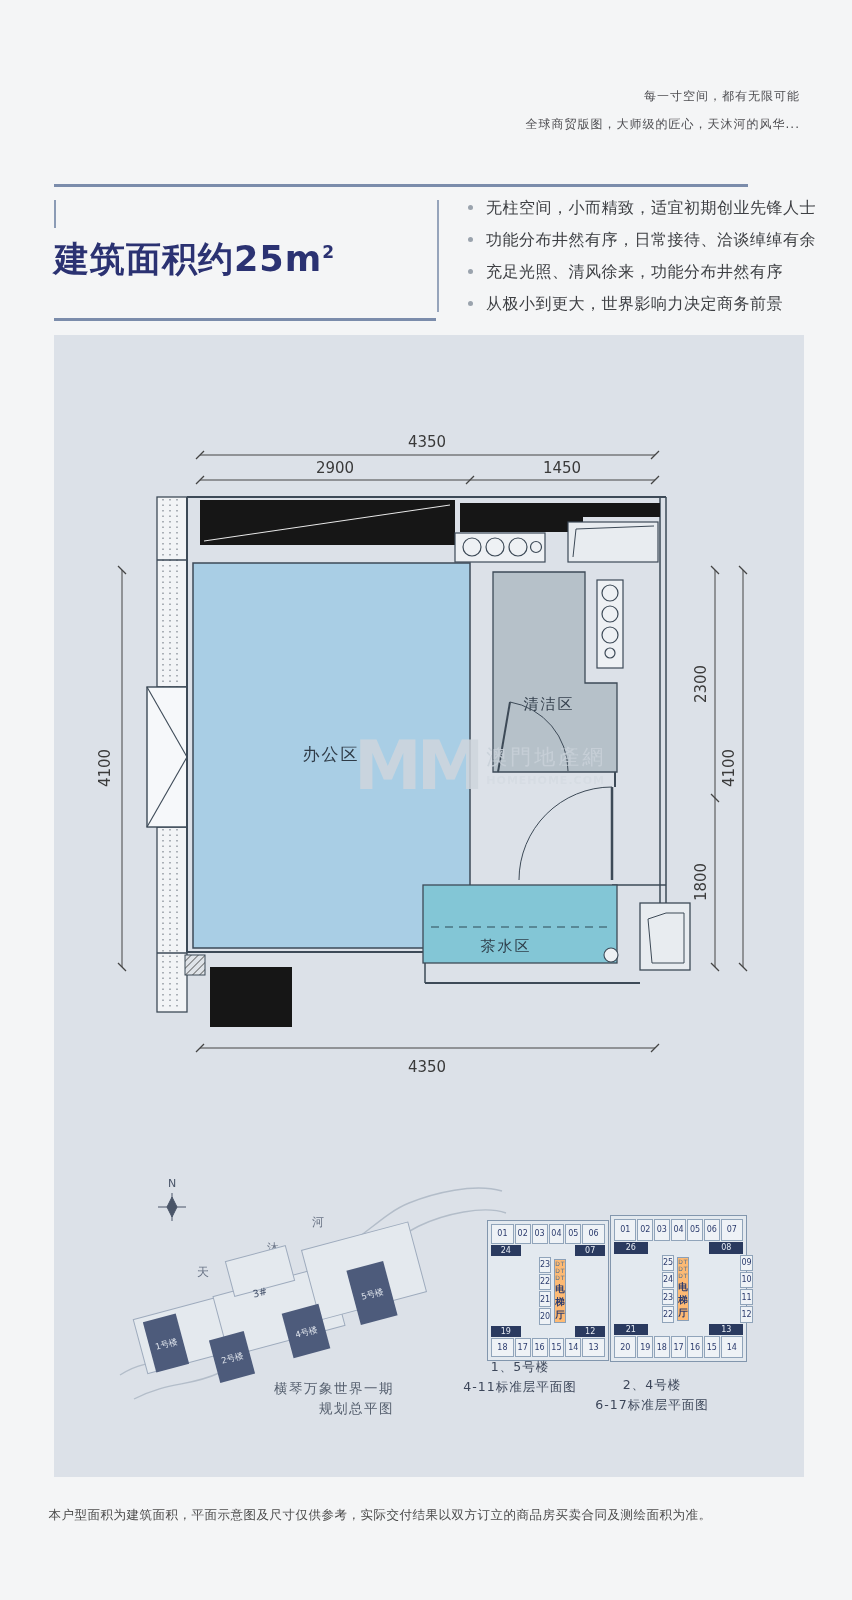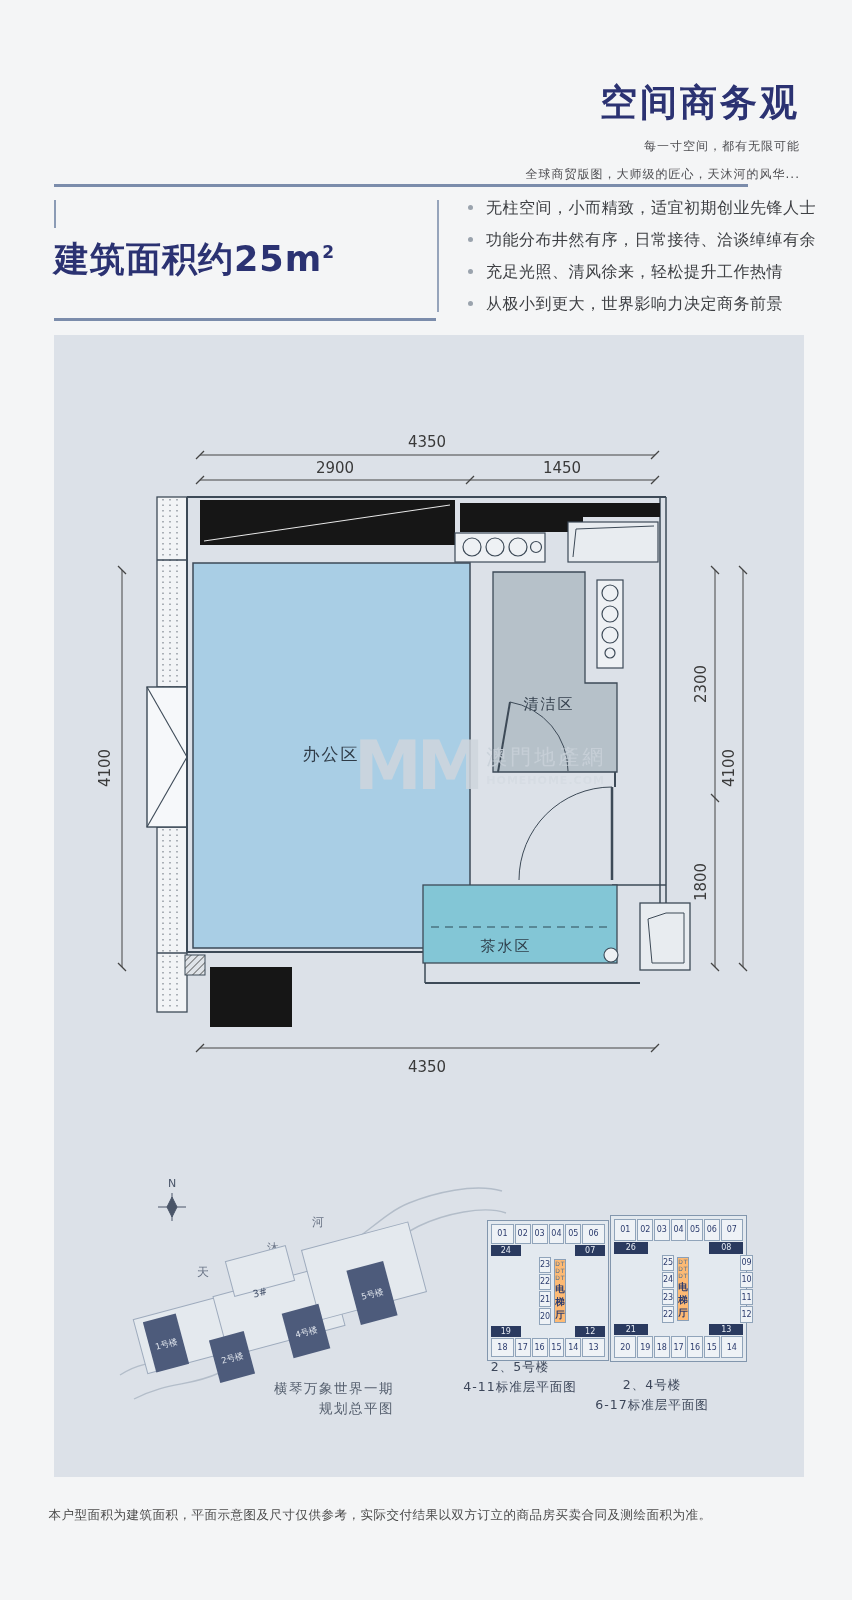--- a/index.html
+++ b/index.html
@@ -64,39 +64,38 @@
   
   .disclaimer{position:absolute;left:0;top:1494px;width:760px;text-align:center;
               font-size:12.5px;color:#4b4b4b;letter-spacing:.5px;}
 </style>
 </head>
 <body>
 
 <div class="page">
 
   <div class="hdr">
-    <div class="hdr-title">空间商务观</div>
     <div class="hdr-sub">每一寸空间，都有无限可能</div>
     <div class="hdr-sub">全球商贸版图，大师级的匠心，天沐河的风华...</div>
   </div>
   <div class="rule-top"></div>
 
   <div class="title-block">
     <div class="soho-line">
       <span class="tick"></span>
     </div>
     <div class="area-line"><span>建筑面积约25m</span><sup>2</sup></div>
   </div>
   <div class="rule-left"></div>
   <div class="v-div"></div>
 
   <ul class="features">
     <li><span class="dot"></span><span>无柱空间，小而精致，适宜初期创业先锋人士</span></li>
     <li><span class="dot"></span><span>功能分布井然有序，日常接待、洽谈绰绰有余</span></li>
-    <li><span class="dot"></span><span>充足光照、清风徐来，轻松提升工作热情</span></li>
+    <li><span class="dot"></span><span>充足光照、清风徐来，功能分布井然有序</span></li>
     <li><span class="dot"></span><span>从极小到更大，世界影响力决定商务前景</span></li>
   </ul>
 
   <div class="panel">
 
     <svg class="plan-svg" width="750" height="1142" viewBox="0 0 750 1142">
       <defs>
         <pattern id="hatch" width="5" height="5" patternUnits="userSpaceOnUse" patternTransform="rotate(45)">
           <rect width="5" height="5" fill="#dfe3e8"></rect>
           <line x1="0" y1="0" x2="0" y2="5" stroke="#555" stroke-width="1.6"></line>
@@ -361,21 +360,21 @@
           <div class="pcell pcell-corner">20</div>
           <div class="pcell">19</div>
           <div class="pcell">18</div>
           <div class="pcell">17</div>
           <div class="pcell">16</div>
           <div class="pcell">15</div>
           <div class="pcell pcell-corner">14</div>
         </div>
       </div>
     <div class="plate-cap cap0">
-      <div>2、5号楼</div>
+      <div>1、5号楼</div>
       <div>4-11标准层平面图</div>
     </div>
     <div class="plate-cap cap1">
       <div>2、4号楼</div>
       <div>6-17标准层平面图</div>
     </div>
   </div>
 
   <p class="disclaimer">本户型面积为建筑面积，平面示意图及尺寸仅供参考，实际交付结果以双方订立的商品房买卖合同及测绘面积为准。</p>
 

